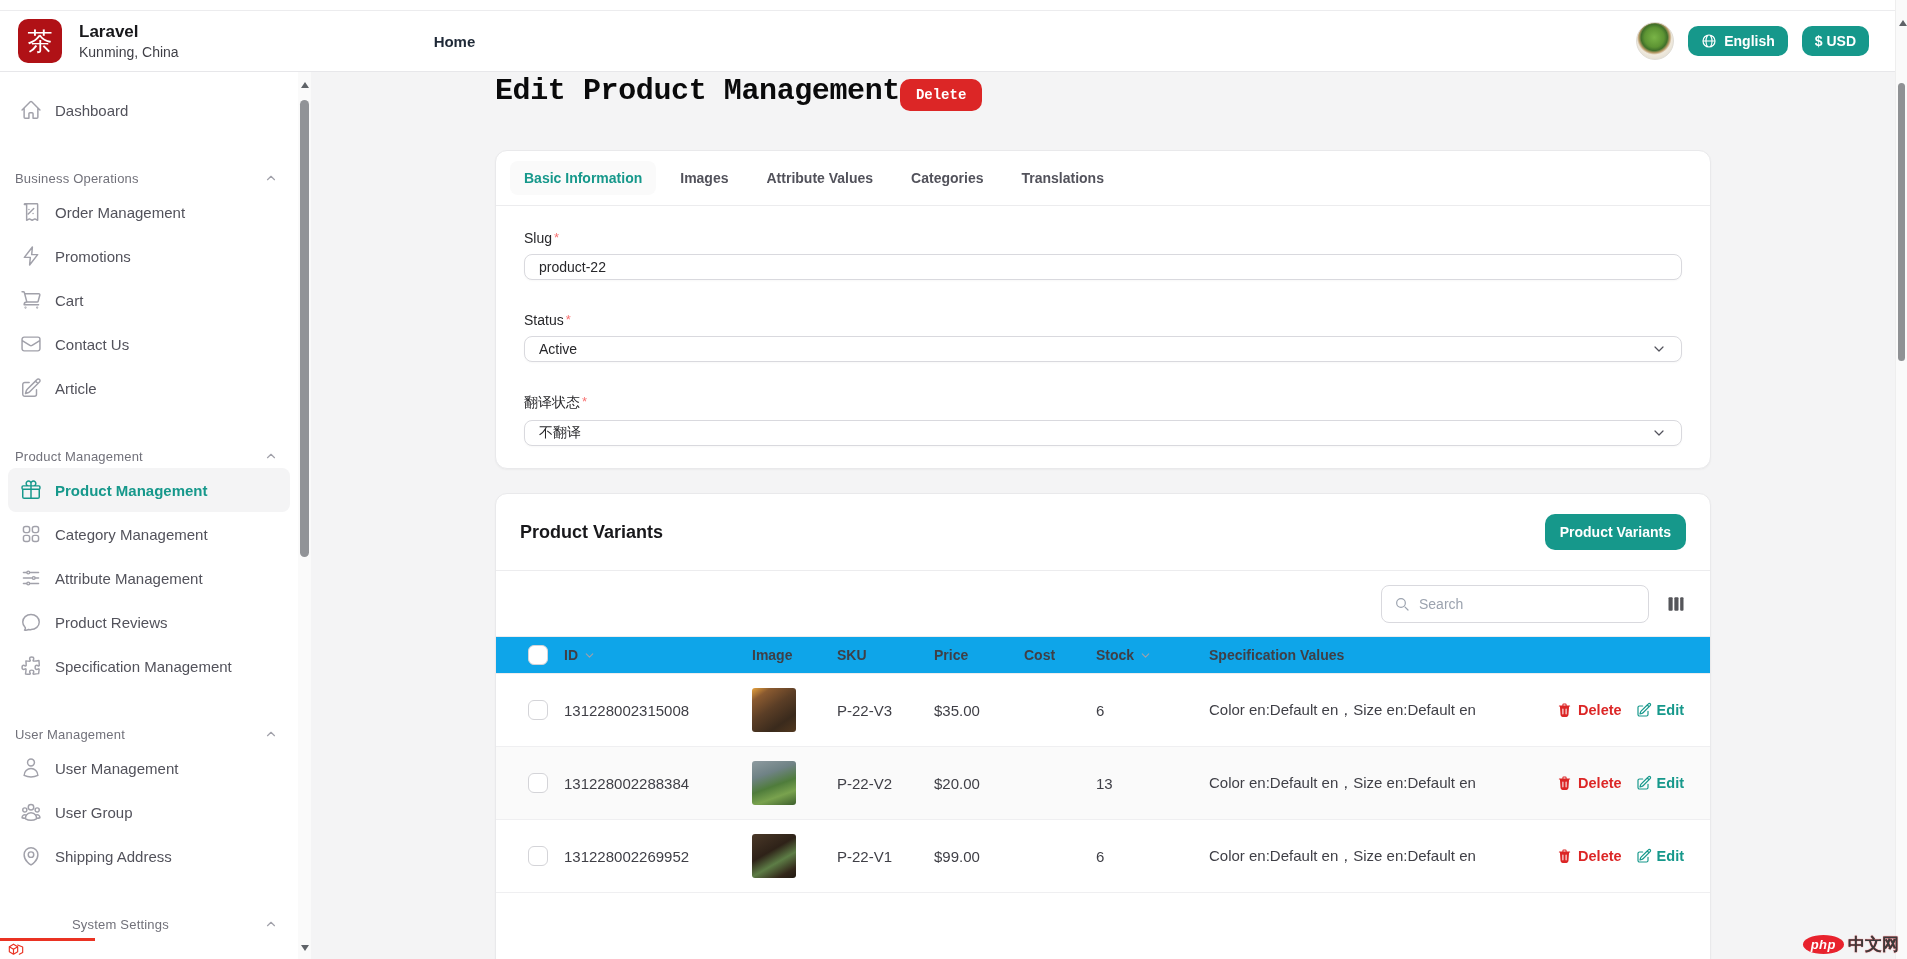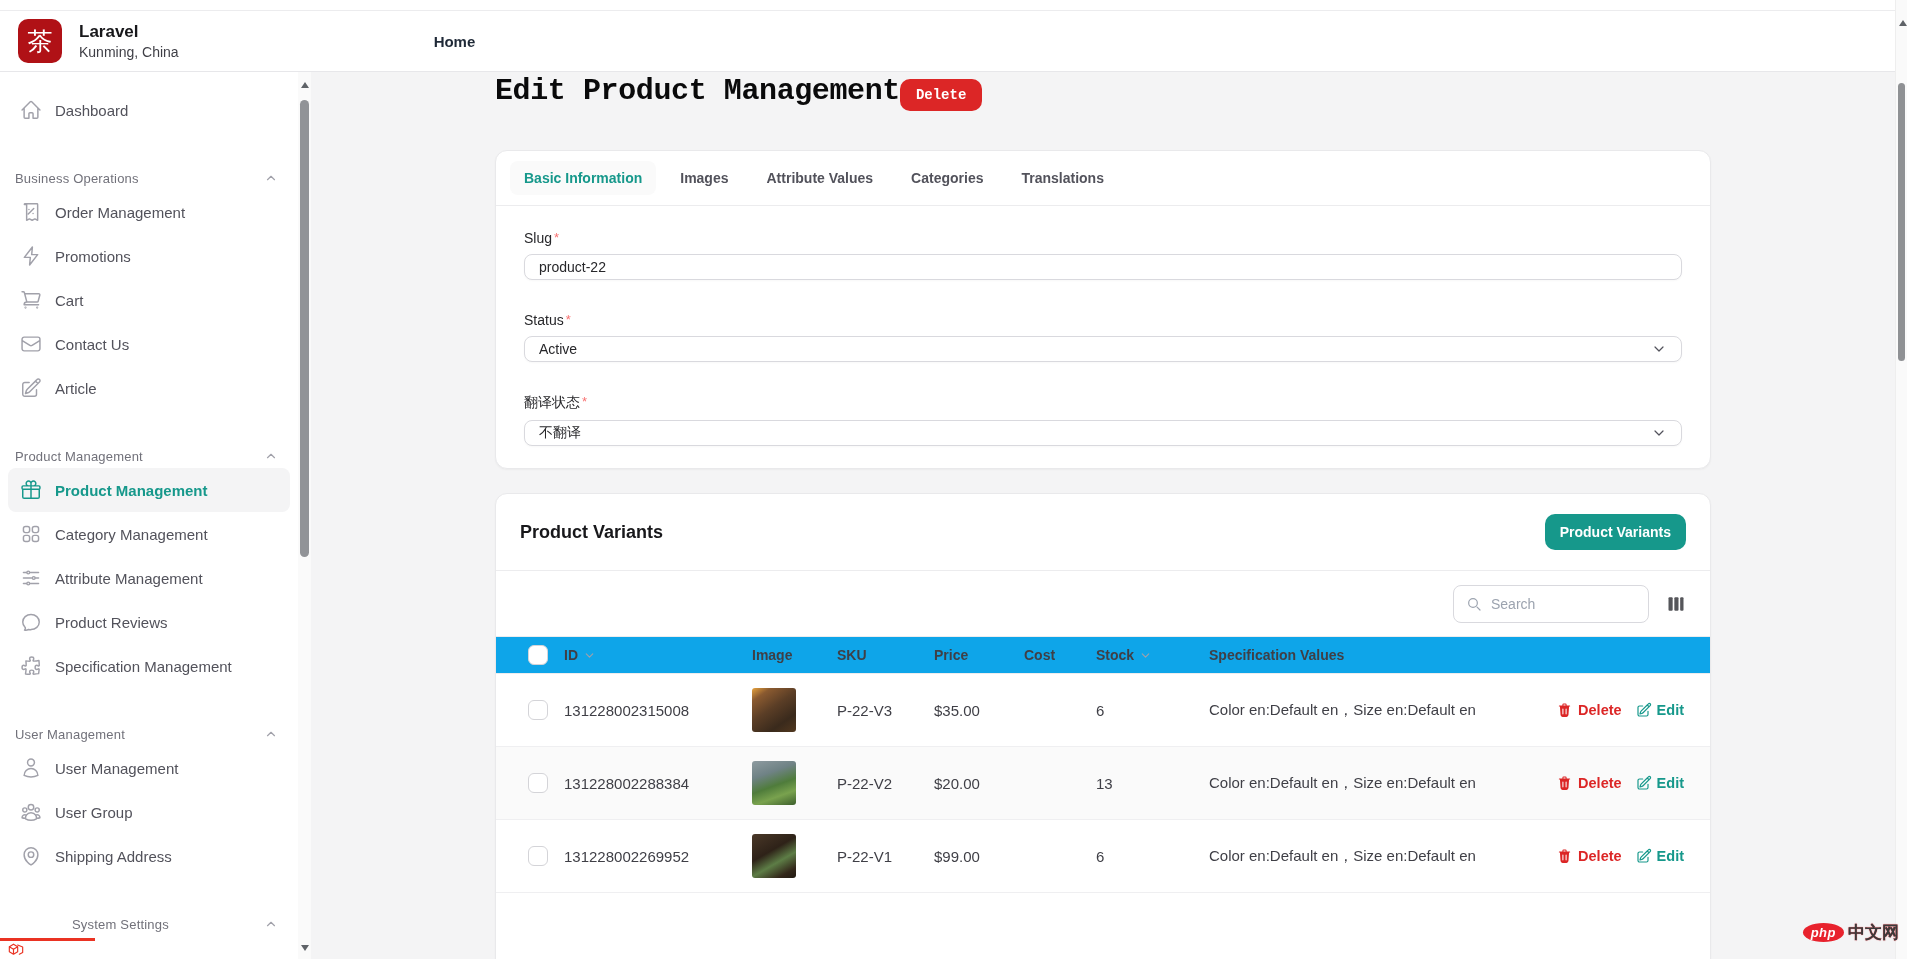--- a/index.html
+++ b/index.html
@@ -71,21 +71,21 @@
     font-size:14px;font-weight:700;font-family:inherit;cursor:pointer;}
   .btn-plain{background:#fff;color:#18181b;border:1px solid #d9d9de;border-radius:10px;height:38px;padding:0 17px;
     font-size:14px;font-weight:700;font-family:inherit;cursor:pointer;box-shadow:0 1px 2px rgba(0,0,0,.04);}
   
   .card2{margin-top:24px;border-radius:12px;min-height:600px;}
   .v-head{display:flex;align-items:center;justify-content:space-between;padding:20px 24px;}
   .v-title{font-size:18px;font-weight:700;color:#18181b;}
   .v-btn{background:var(--primary);color:#fff;border:none;border-radius:10px;height:36px;padding:0 15px;
     font-size:14px;font-weight:700;font-family:inherit;cursor:pointer;}
   .v-toolbar{border-top:1px solid #ececee;padding:14px 24px;display:flex;justify-content:flex-end;align-items:center;gap:17px;height:66px;}
-  .search-box{width:196px;height:38px;border:1px solid #d9d9de;border-radius:8px;display:flex;align-items:center;gap:9px;padding:0 12px;}
+  .search-box{width:268px;height:38px;border:1px solid #d9d9de;border-radius:8px;display:flex;align-items:center;gap:9px;padding:0 12px;}
   .search-box input{border:none;outline:none;font-size:14px;color:#3f3f46;width:100%;font-family:inherit;}
   .search-box input::placeholder{color:#9ca3af;}
   .search-box .ico{color:#9ca3af;}
   .cols-icon{color:#55565a;cursor:pointer;}
   .tgrid{display:grid;grid-template-columns:44px 188px 85px 97px 90px 72px 113px 1fr 170px;align-items:center;
     padding-left:24px;padding-right:26px;}
   .thead{background:#0ea5e9;border-top:1px solid #ececee;border-bottom:1px solid #ececee;height:38px;
     font-size:14px;font-weight:700;color:#3f3f46;}
   .th{display:flex;align-items:center;gap:5px;}
   .th .chev{color:#a1a1aa;}
@@ -99,39 +99,53 @@
   .cell-actions{display:flex;justify-content:flex-end;align-items:center;gap:14px;font-size:14.5px;font-weight:600;}
   .act{display:flex;align-items:center;gap:5px;cursor:pointer;}
   .act-del{color:var(--danger);}
   .act-edit{color:var(--primary);}
   
   .win-scroll{position:absolute;right:0;top:0;bottom:0;width:12px;background:#fafafa;border-left:1px solid #eeeeee;z-index:5;}
   .win-scroll .thumb{position:absolute;left:2px;right:2px;top:83px;height:278px;background:#8f9194;border-radius:6px;}
   
   .corner-box{position:absolute;left:0;bottom:0;width:95px;height:21px;background:#fff;border-top:3px solid #ea3323;
     z-index:6;display:flex;align-items:center;padding-left:6px;color:#ea3323;}
-  .watermark{position:absolute;right:8px;bottom:15px;display:flex;align-items:center;gap:4px;z-index:6;}
+  .watermark{position:absolute;right:8px;bottom:3px;display:flex;align-items:center;gap:4px;z-index:6;}
   .php-oval{background:#e8222d;color:#fff;font-weight:700;font-style:italic;font-size:13px;
     padding:2px 8px;border-radius:50%;letter-spacing:.5px;}
   .wm-cn{font-size:17px;font-weight:800;color:#3b3b3b;text-shadow:0 0 1px #e8222d;}
 </style>
 </head>
 <body>
 
 <div class="topline"></div>
 
 <header class="topbar">
   <div class="logo-box">
       <span>茶</span>
     </div>
   <div class="brand">
     <div class="brand-name">Laravel</div>
     <div class="brand-sub">Kunming, China</div>
   </div>
   <div class="nav-home">Home</div>
+  <div class="header-right">
+    <div class="avatar" title=""></div>
+    <button class="pill-btn">
+      <span class="ico" id="globe-slot">
+          <svg width="16" height="16" viewBox="0 0 24 24" fill="none" stroke="currentColor" stroke-width="1.8" stroke-linecap="round" stroke-linejoin="round">
+            <path d="M12 21a9 9 0 100-18 9 9 0 000 18zm0 0c2.49 0 4.5-4.03 4.5-9S14.49 3 12 3m0 18c-2.49 0-4.5-4.03-4.5-9S9.51 3 12 3m-9 9h18"></path>
+          </svg>
+        </span>
+      <span>English</span>
+    </button>
+    <button class="pill-btn">
+      <span>$ USD</span>
+    </button>
+  </div>
 </header>
 
 <aside class="sidebar" id="sidebar">
     <div class="side-item">
       <span class="ico">
         <svg width="22" height="22" viewBox="0 0 24 24" fill="none" stroke="currentColor" stroke-width="1.6" stroke-linecap="round" stroke-linejoin="round">
           <path d="M2.25 12l8.95-8.95a1.13 1.13 0 011.6 0L21.75 12M4.5 9.75V19.9c0 .62.5 1.1 1.12 1.1H9.75v-4.9c0-.62.5-1.1 1.13-1.1h2.25c.62 0 1.12.48 1.12 1.1V21h4.13c.62 0 1.12-.48 1.12-1.1V9.75"></path>
         </svg>
       </span>
       <span>Dashboard</span>

